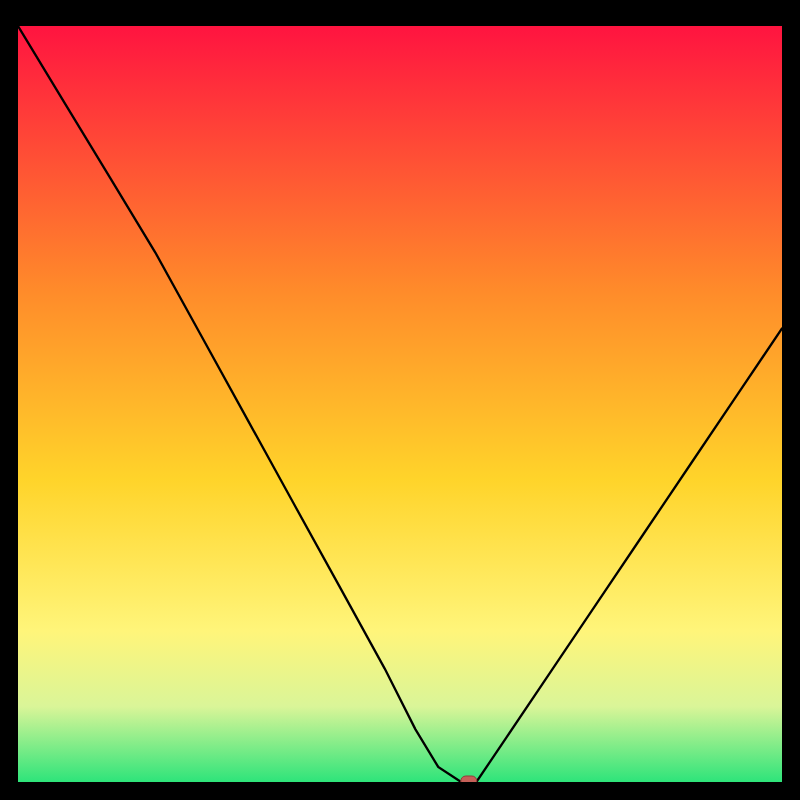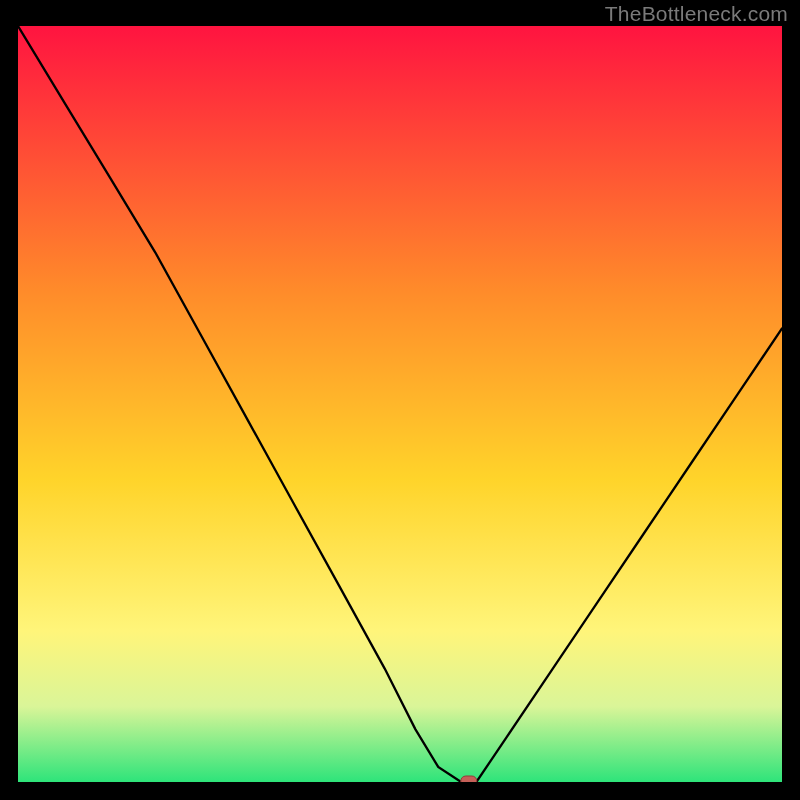--- a/index.html
+++ b/index.html
@@ -35,21 +35,20 @@
   .plot svg {
     display: block;
     width: 764px;
     height: 756px;
   }
 </style>
 </head>
 <body>
 
 <div class="frame">
-  <div class="watermark">TheBottleneck.com</div>
 
   <div class="plot">
     <svg viewBox="0 0 764 756" preserveAspectRatio="none">
       <defs>
         <linearGradient id="bg" x1="0" y1="0" x2="0" y2="1">
         <stop offset="0%" stop-color="#ff1440"></stop>
             <stop offset="35%" stop-color="#ff8b2a"></stop>
             <stop offset="60%" stop-color="#ffd42a"></stop>
             <stop offset="80%" stop-color="#fff57a"></stop>
             <stop offset="90%" stop-color="#daf598"></stop>

